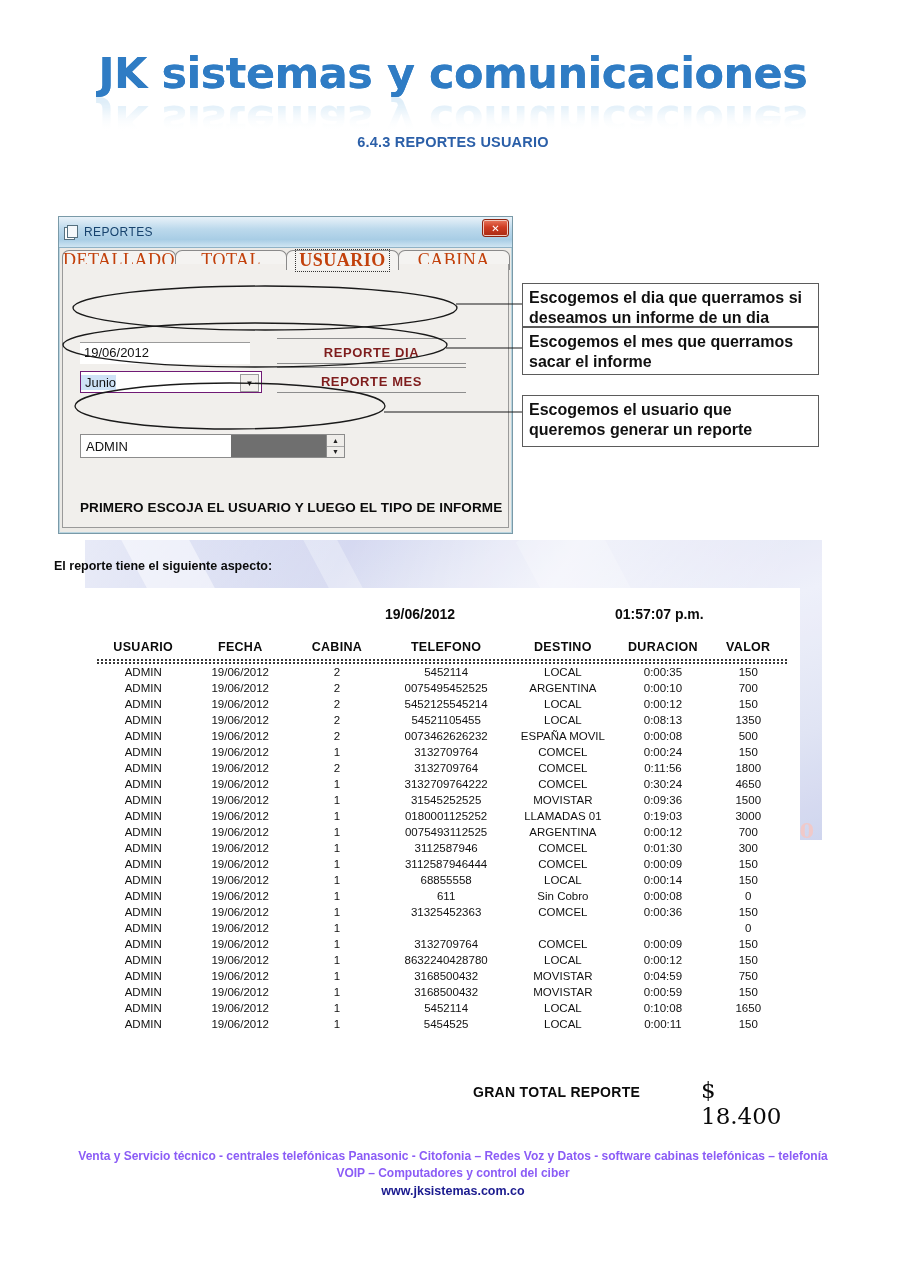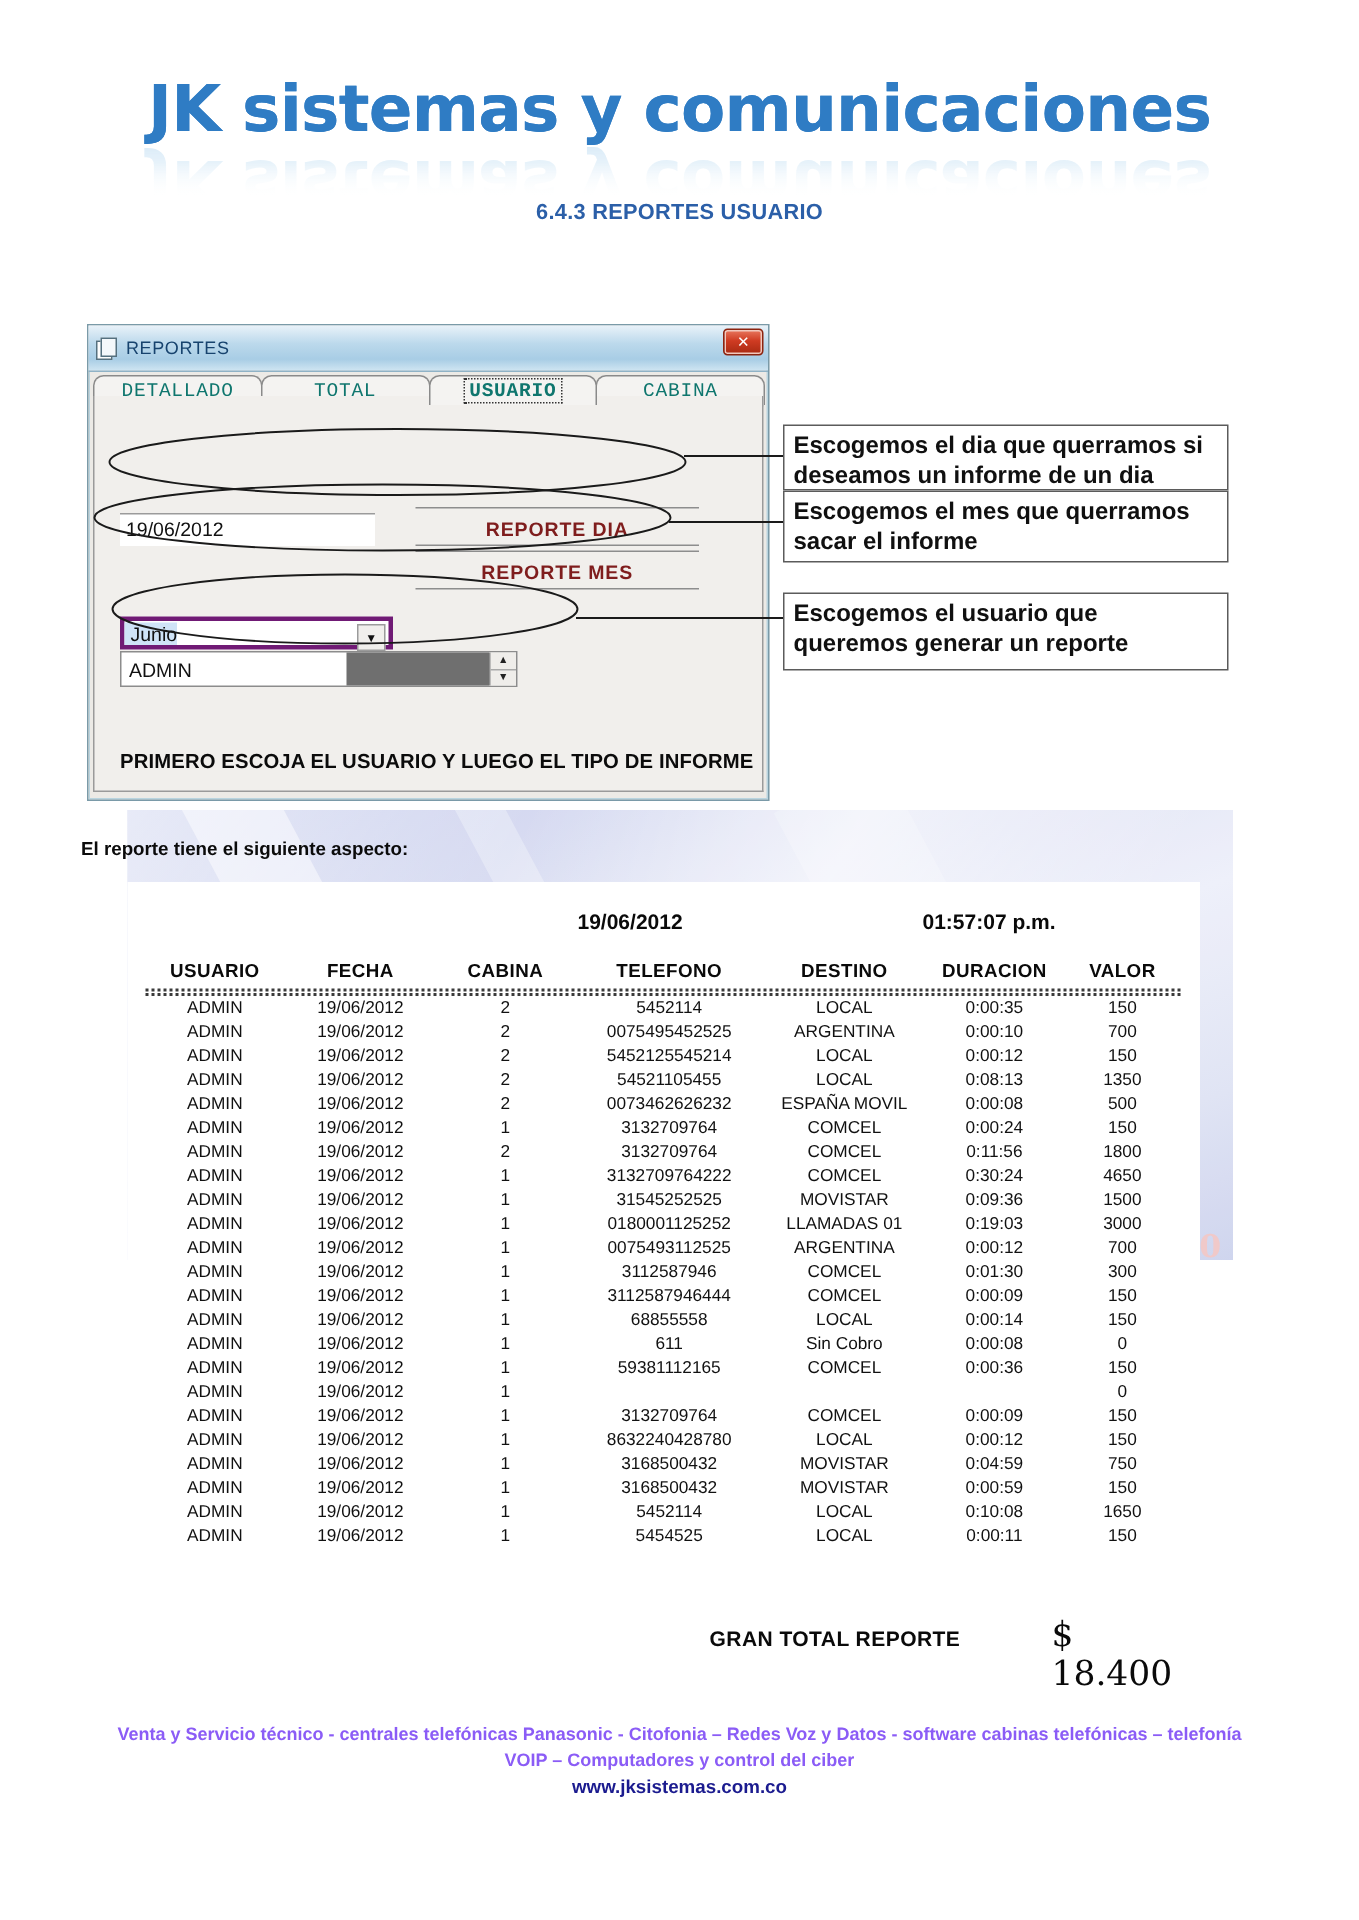--- a/index.html
+++ b/index.html
@@ -57,39 +57,39 @@
     box-shadow:0 0 0 1px #f2c8bd inset;
   }
 
   
   #tabstrip{position:relative;height:20px;margin:2px 3px 0 3px;display:flex;}
   .tab{
     position:relative;flex:1;height:19px;margin-right:-1px;
     background:#f4f3f1;border:1px solid #8a8a8a;border-bottom:none;
     border-radius:7px 7px 0 0;
     display:flex;align-items:center;justify-content:center;
-    font-size:13px;color:#0f766e;font-family:Liberation Mono, monospace;letter-spacing:.5px;
+    font-size:18px;color:#c2410c;font-family:Liberation Serif, serif;letter-spacing:.5px;
   }
   .tab.active{font-weight:bold;background:#f4f3f1;z-index:3;}
   .tab.active .tab-label{border:1px dotted #333;padding:0 3px;}
   #tab-underline{height:1px;background:#8a8a8a;margin:0 3px;}
 
   #win-body{position:absolute;left:3px;right:3px;top:47px;bottom:5px;
     background:#f1efec;border:1px solid #9a9a9a;border-top:none;}
 
   
   .field-date{
     position:absolute;left:17px;top:78px;width:170px;height:22px;
     background:#fff;border:none;border-top:1px solid #9b9b9b;
     font-size:13px;color:#111;padding:2px 0 0 4px;box-sizing:border-box;
     font-family:"Liberation Sans",sans-serif;
   }
   .combo{
     position:absolute;left:17px;top:107px;width:182px;height:22px;
-    background:#fff;border:3px solid #701a75;box-sizing:border-box;display:flex;align-items:center;margin-top:40px;
+    background:#fff;border:1px solid #701a75;box-sizing:border-box;display:flex;align-items:center;
   }
   .combo-value{font-size:13px;color:#111;padding-left:4px;background:#cfe3f7;}
   .combo-arrow{
     position:absolute;right:2px;top:2px;width:17px;height:16px;background:#f1efec;
     border:1px solid #9b9b9b;display:flex;align-items:center;justify-content:center;
     font-size:8px;color:#111;
   }
   .btn-flat{
     position:absolute;height:20px;background:transparent;border:none;
     display:flex;align-items:center;justify-content:center;
@@ -444,21 +444,21 @@
           <td class="c-cabina">1</td>
           <td class="c-telefono">611</td>
           <td class="c-destino">Sin Cobro</td>
           <td class="c-duracion">0:00:08</td>
           <td class="c-valor">0</td>
         </tr>
         <tr>
           <td class="c-usuario">ADMIN</td>
           <td class="c-fecha">19/06/2012</td>
           <td class="c-cabina">1</td>
-          <td class="c-telefono">59381112165</td>
+          <td class="c-telefono">31325452363</td>
           <td class="c-destino">COMCEL</td>
           <td class="c-duracion">0:00:36</td>
           <td class="c-valor">150</td>
         </tr>
         <tr>
           <td class="c-usuario">ADMIN</td>
           <td class="c-fecha">19/06/2012</td>
           <td class="c-cabina">1</td>
           <td class="c-telefono"></td>
           <td class="c-destino"></td>

